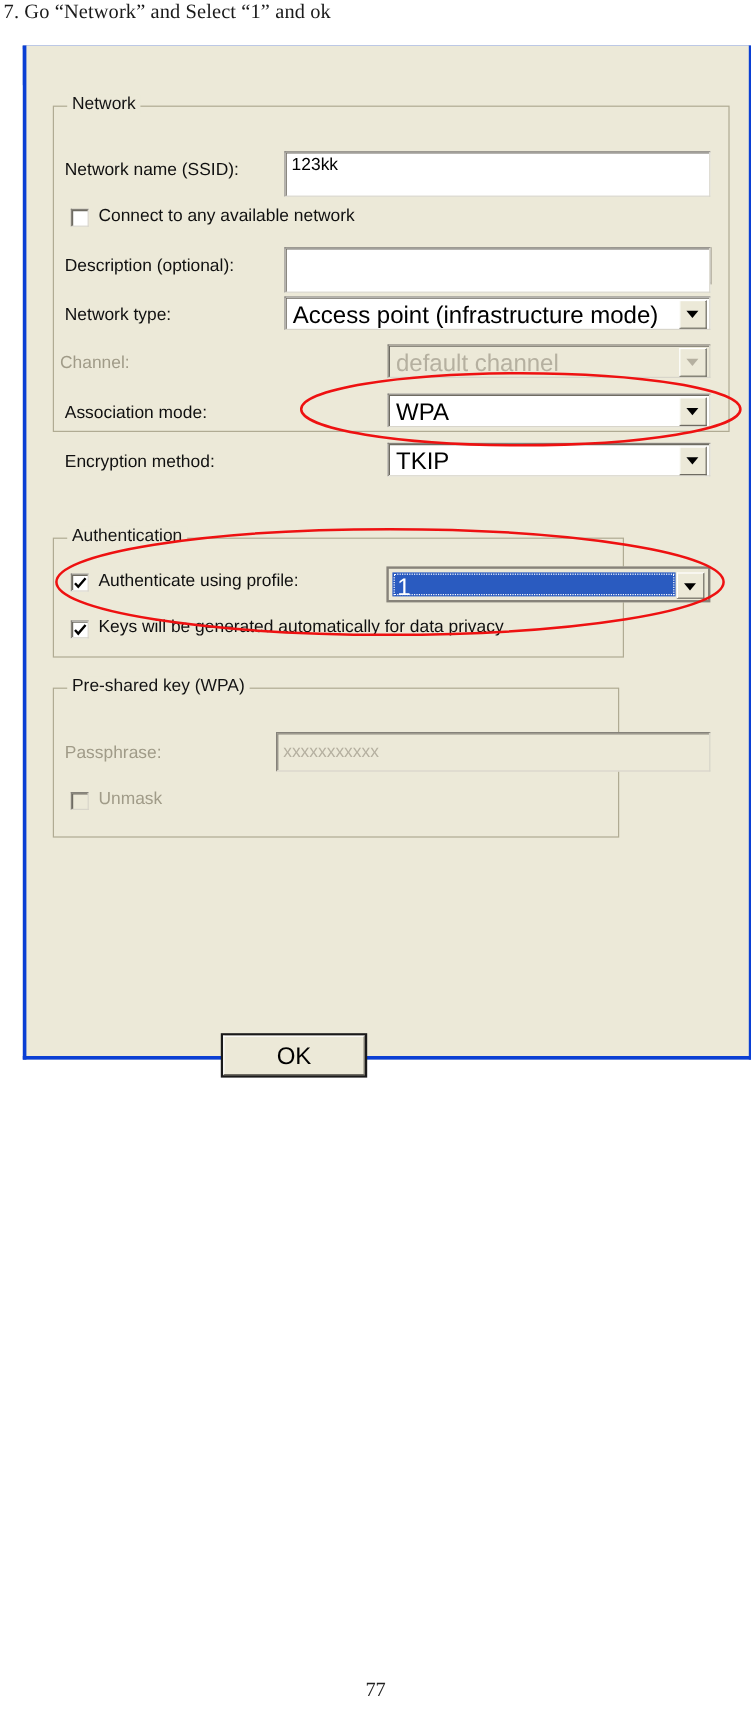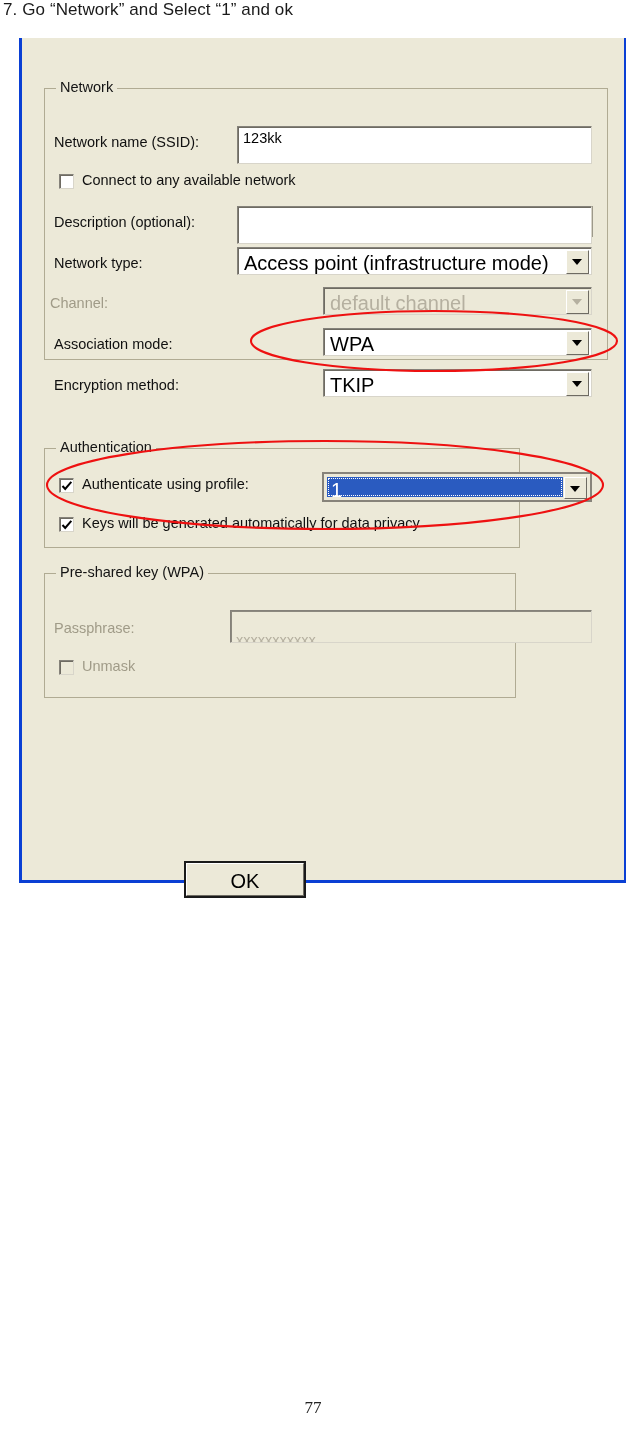--- a/index.html
+++ b/index.html
@@ -2,21 +2,21 @@
 <html><head>
 <meta charset="utf-8">
 <style>
   html,body{margin:0;padding:0;}
   body{
     width:626px;height:1447px;background:#fff;position:relative;
     font-family:"Liberation Serif",serif;overflow:hidden;
   }
   .caption{
     position:absolute;left:3px;top:0px;width:600px;
-    font-family:Liberation Sans, sans-serif;font-size:17px;color:#1a1a1a;
+    font-family:Liberation Serif, serif;font-size:17px;color:#1a1a1a;
     letter-spacing:.1px;white-space:nowrap;
   }
   .pagenum{
     position:absolute;left:0;top:1398px;width:626px;text-align:center;
     font-family:"Liberation Serif",serif;font-size:17px;color:#222;
   }
   
   .dialog{
     position:absolute;left:19px;top:38px;width:608px;height:845px;
     background:#ece9d8;
@@ -209,21 +209,21 @@
       <path d="M1.5 6 L4.2 9 L10.3 1.8" stroke="#000" stroke-width="2" fill="none"></path>
     </svg>
   </div>
   <div class="lbl" style="left:60px;top:477px;">Keys will be generated automatically for data privacy</div>
 
   <div class="group" style="left:22px;top:535px;width:472px;height:125px;">
     <div class="group-label">Pre-shared key (WPA)</div>
   </div>
 
   <div class="lbl dim" style="left:32px;top:582px;">Passphrase:</div>
-  <div class="tinput dim" style="left:208px;top:572px;width:362px;height:33px;padding-top:21px;">xxxxxxxxxxx</div>
+  <div class="tinput dim" style="left:208px;top:572px;width:362px;height:33px;padding-top:8px;">xxxxxxxxxxx</div>
 
   <div class="cb dim" style="left:37px;top:622px;"></div>
   <div class="lbl dim" style="left:60px;top:620px;">Unmask</div>
 
   <div class="btn default" style="left:164px;top:785px;width:118px;height:33px;">
     <span>OK</span>
   </div>
 </div>
 
 <svg class="annot" style="left:248px;top:306px;" width="375" height="70" viewBox="0 0 375 70">

